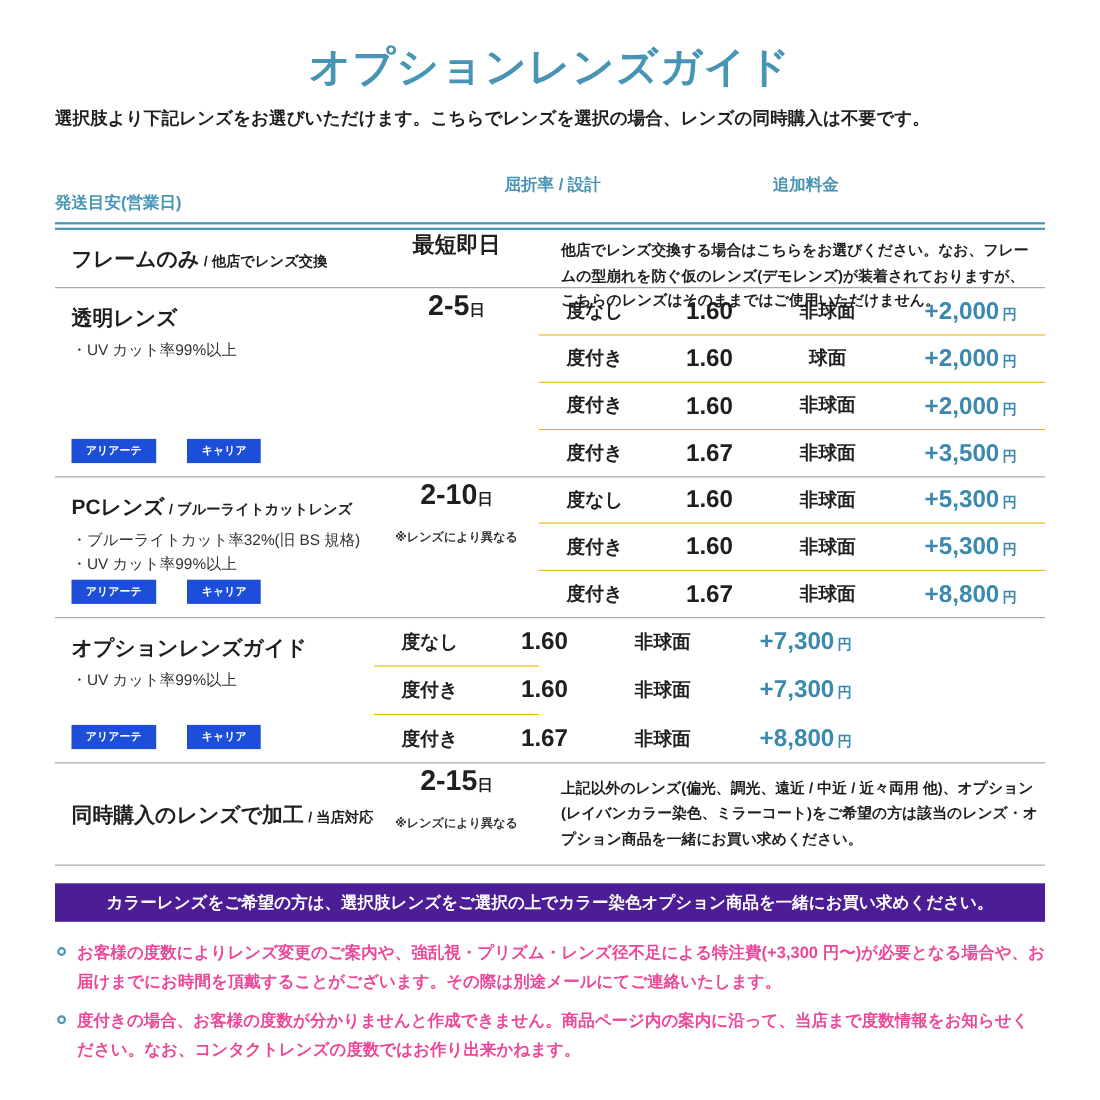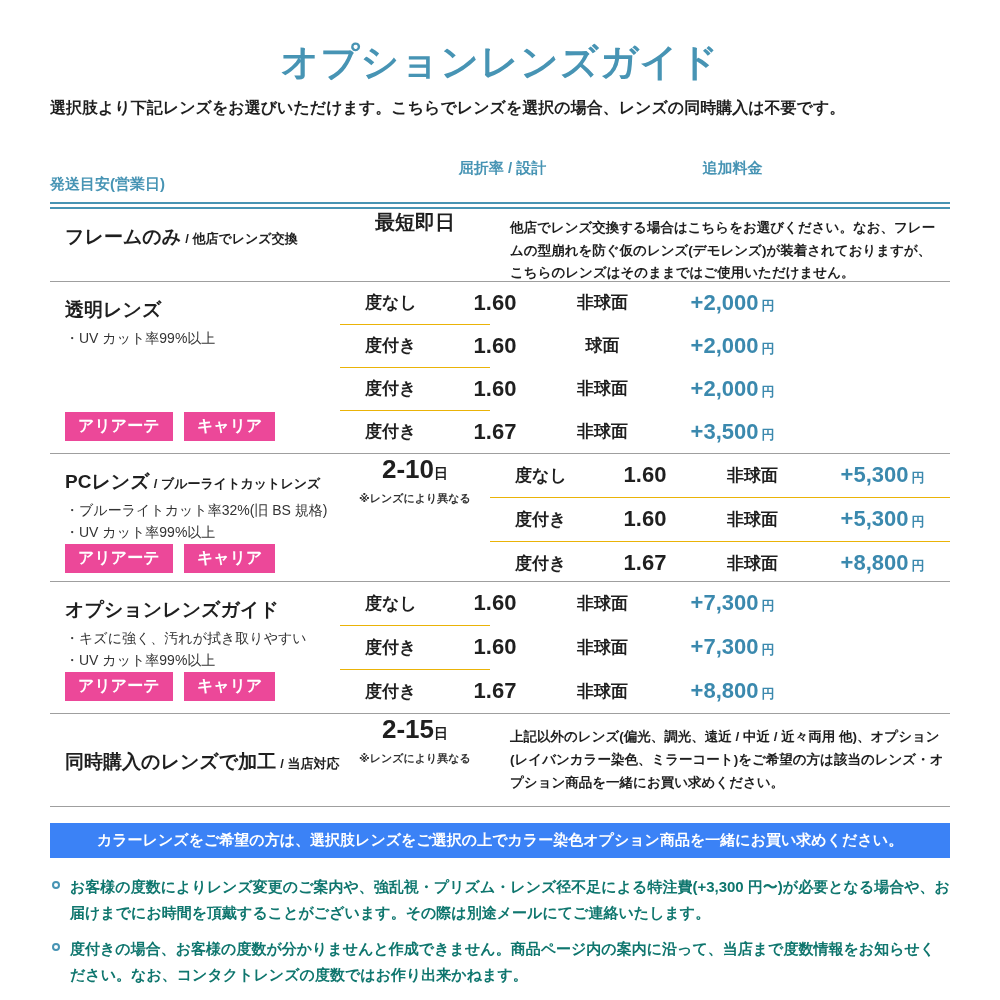--- a/index.html
+++ b/index.html
@@ -15,57 +15,57 @@
   .th { color:#4794b4; font-weight:bold; font-size:15px; }
   .th-spec { padding-left:35px; }
   .th-spec .small { font-size:11px; }
   .th-ship { text-align:left;margin-top:32px; }
   .th-right { display:grid; grid-template-columns:325px 135px; }
   .th-right .th { text-align:center; }
 
   .double-line { margin-top:8px; height:7px; border-top:2px solid #4794b4; border-bottom:2px solid #4794b4; }
 
   .row { display:grid; grid-template-columns:290px 150px 460px; border-bottom:1px solid #9f9f9f; }
-  .r0 { height:73px; } .r1 { height:172px; } .r2 { height:128px; } .r3 { height:132px; } .r4 { height:93px; }
+  .r0 { height:53px; } .r1 { height:172px; } .r2 { height:128px; } .r3 { height:132px; } .r4 { height:93px; }
 
   .spec { display:flex; flex-direction:column; padding:16px 0 12px 15px; }
   .spec-name { font-size:19px; font-weight:bold; color:#1f1f1f; line-height:1.25; }
   .spec-sub { font-size:13px; font-weight:bold; margin-left:4px; }
   .features { margin-top:7px; }
   .feature { font-size:14px; color:#333; font-weight:500; line-height:1.55; }
   .tags { margin-top:auto; }
-  .tag { display:inline-block; background:#ec4899; color:#fff; font-size:16px; font-weight:bold;
-         padding:4px 13px; margin-right:7px; }
+  .tag { display:inline-block; background:#1d4ed8; color:#fff; font-size:10px; font-weight:bold;
+         padding:4px 13px; margin-right:24px; }
 
   .ship { display:flex; flex-direction:column; align-items:center; }
   .ship-main { font-size:26px; font-weight:bold; color:#1f1f1f; }
   .ship-main.kanji { font-size:20px; }
   .ship-unit { font-size:14px; font-weight:bold; }
-  .ship-note { font-size:11px; font-weight:bold; color:#333; margin-top:6px; }
+  .ship-note { font-size:11px; font-weight:bold; color:#333; margin-top:16px; }
 
   .desc { font-size:13.5px; font-weight:600; line-height:1.7; padding:8px 6px 6px 20px;
           display:flex; align-items:center; color:#1f1f1f; }
 
   .options { display:flex; flex-direction:column; }
   .opt-row { flex:1; display:grid; grid-template-columns:110px 90px 125px 135px; align-items:center; }
   .opt-row + .opt-row { border-top:1px solid #eab308; }
   .opt-type { padding-left:25px; font-size:17px; font-weight:bold; color:#1f1f1f; }
   .opt-index { text-align:center; font-size:22px; font-weight:bold; color:#1f1f1f; }
   .opt-design { text-align:center; font-size:17px; font-weight:bold; color:#1f1f1f; }
   .opt-price { text-align:center; font-size:22px; font-weight:bold; color:#3b89ae; white-space:nowrap; }
   .opt-price .yen { font-size:13px; margin-left:3px; }
 
-  .banner { margin-top:16px; background:#3b82f6; color:#ffffff; text-align:center;
+  .banner { margin-top:16px; background:#4c1d95; color:#ffffff; text-align:center;
             font-size:15px; font-weight:bold; padding:8px 0; }
 
   .notes { margin-top:16px; }
   .note { display:flex; margin-bottom:10px; }
   .note-bullet { flex:0 0 auto; width:8px; height:8px; border:2.5px solid #4794b4; border-radius:50%;
                  margin:7px 10px 0 2px; }
-  .note-text { font-size:15px; font-weight:bold; line-height:1.75; color:#0f766e; }
+  .note-text { font-size:15px; font-weight:bold; line-height:1.75; color:#ec4899; }
 </style>
 </head>
 <body>
 
 <div class="container">
 
   <div class="page-title">オプションレンズガイド</div>
   <div class="page-subtitle">選択肢より下記レンズをお選びいただけます。こちらでレンズを選択の場合、レンズの同時購入は不要です。</div>
 
   <div class="thead">
@@ -96,20 +96,25 @@
     <div class="spec">
       <div class="spec-name">透明レンズ</div>
       <div class="features">
         <div class="feature">・UV カット率99%以上</div>
       </div>
       <div class="tags">
         <span class="tag">アリアーテ</span>
         <span class="tag">キャリア</span>
       </div>
     </div>
+    <div class="ship">
+      <div class="ship-main">
+        <span>2-5</span><span class="ship-unit">日</span>
+      </div>
+    </div>
     <div class="options">
       <div class="opt-row">
         <div class="opt-type">度なし</div>
         <div class="opt-index">1.60</div>
         <div class="opt-design">非球面</div>
         <div class="opt-price"><span>+2,000</span><span class="yen">円</span></div>
       </div>
       <div class="opt-row">
         <div class="opt-type">度付き</div>
         <div class="opt-index">1.60</div>
@@ -170,21 +175,20 @@
         <div class="opt-design">非球面</div>
         <div class="opt-price"><span>+8,800</span><span class="yen">円</span></div>
       </div>
     </div>
   </div>
 
   <div class="row r3">
     <div class="spec">
       <div class="spec-name">オプションレンズガイド</div>
       <div class="features">
-        <div class="feature">・キズに強く、汚れが拭き取りやすい</div>
         <div class="feature">・UV カット率99%以上</div>
       </div>
       <div class="tags">
         <span class="tag">アリアーテ</span>
         <span class="tag">キャリア</span>
       </div>
     </div>
     <div class="options">
       <div class="opt-row">
         <div class="opt-type">度なし</div>

